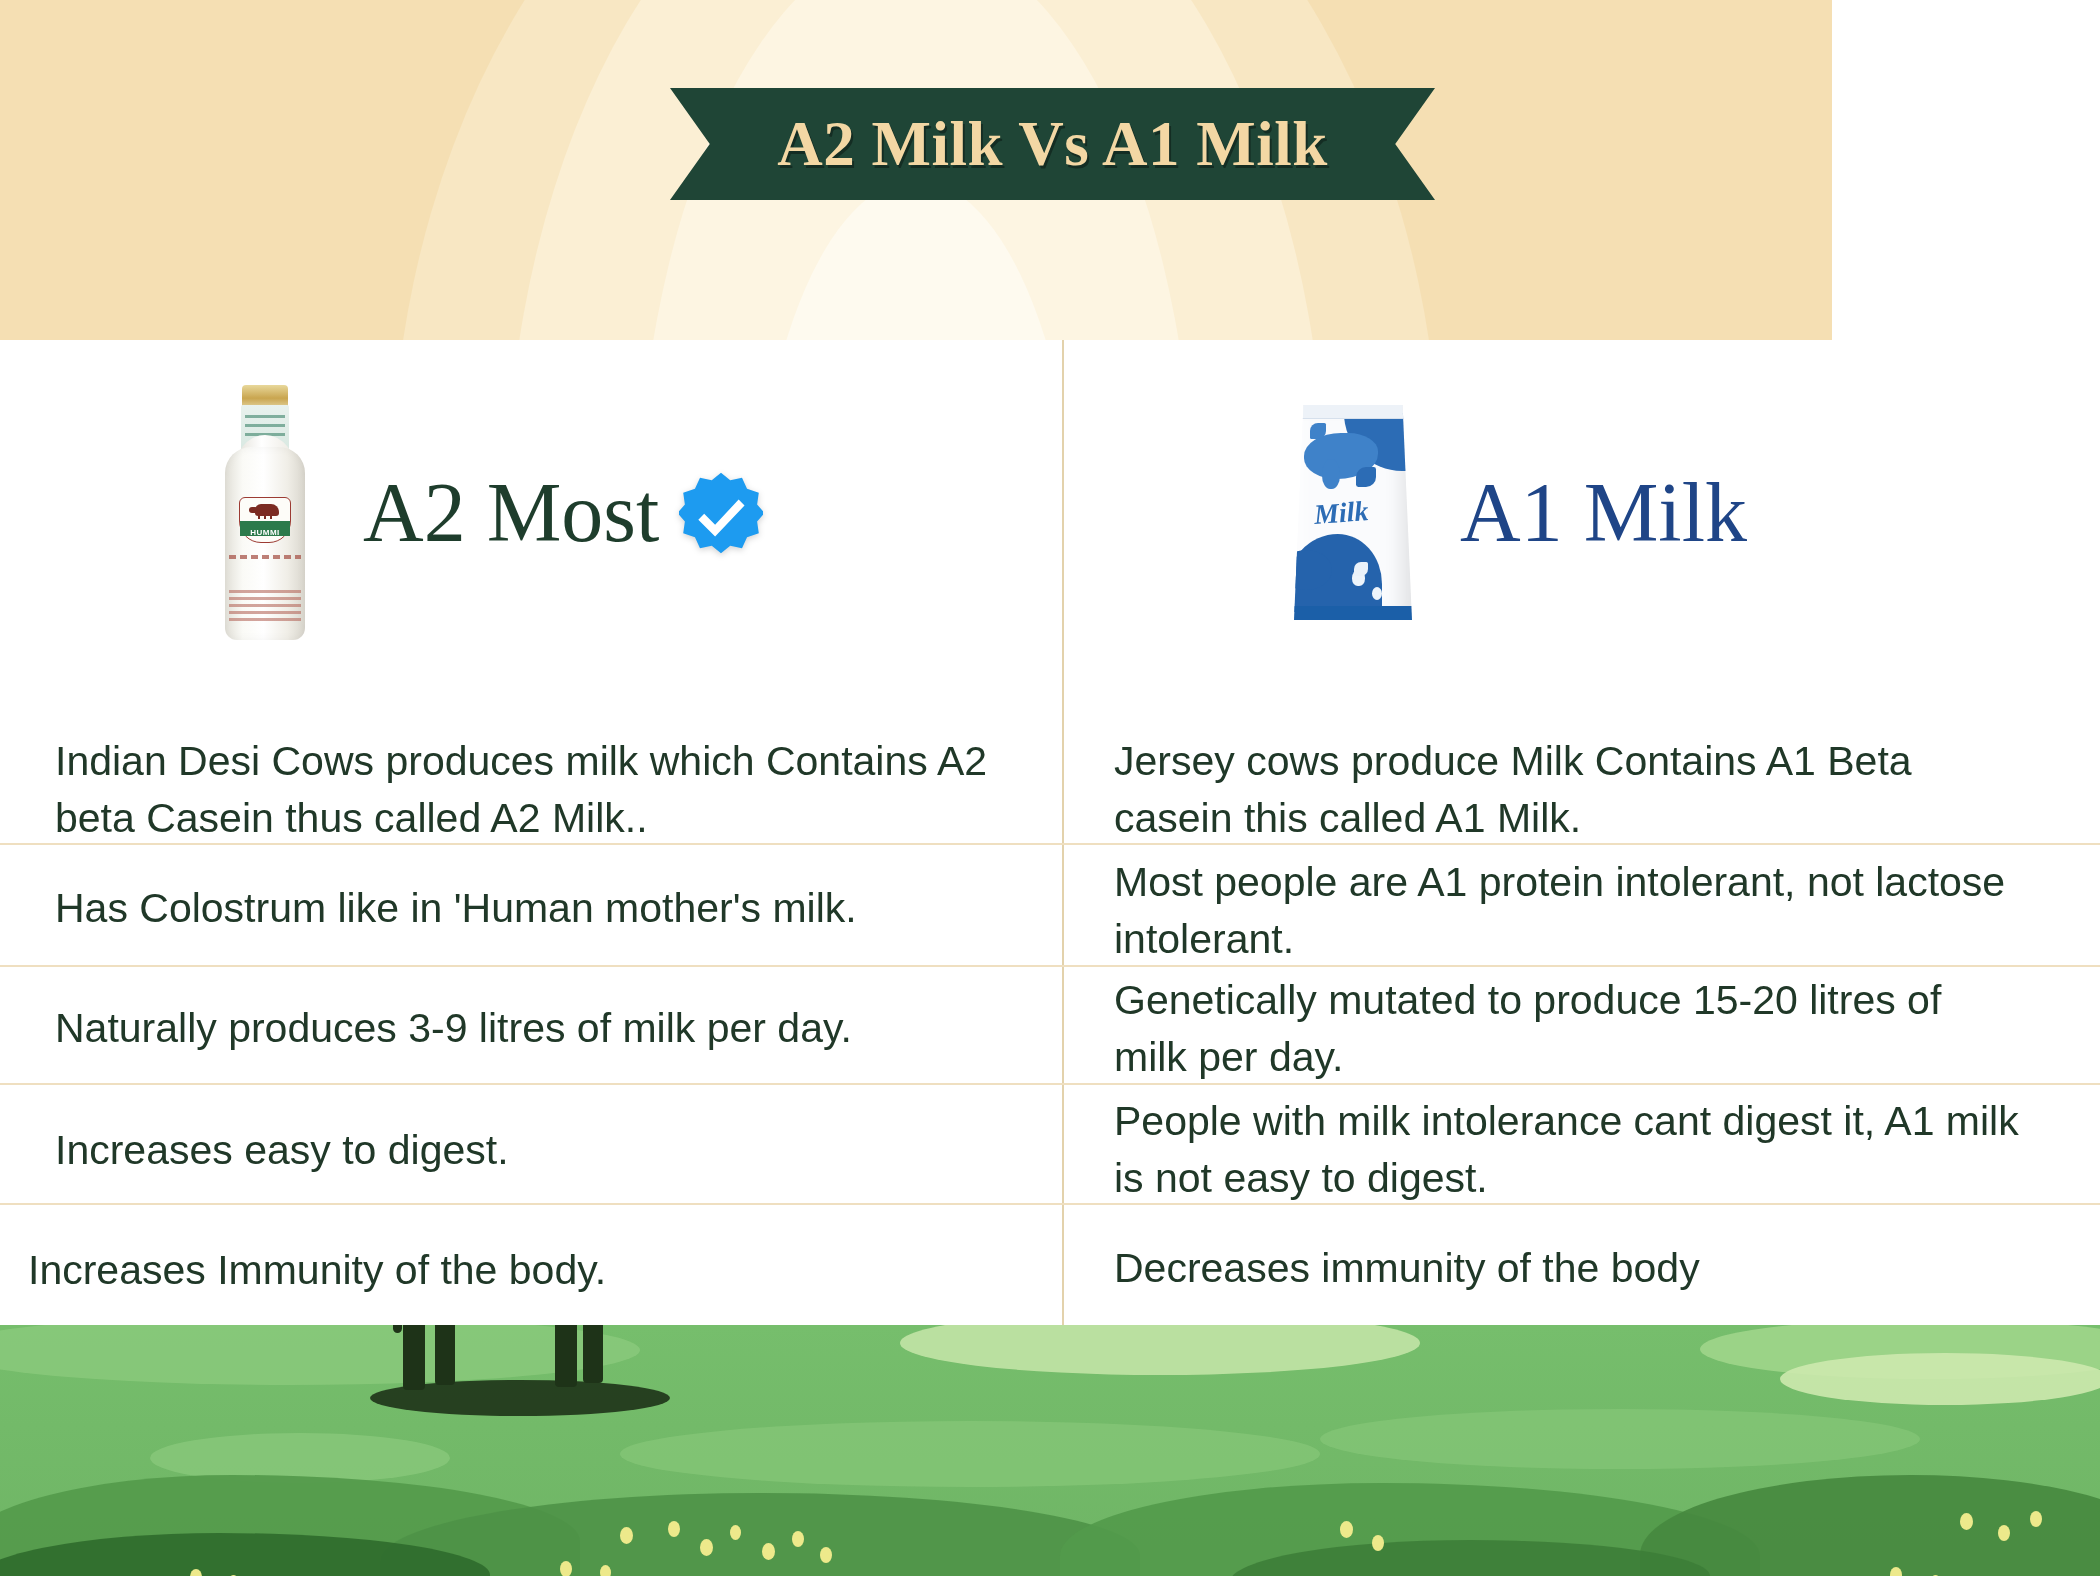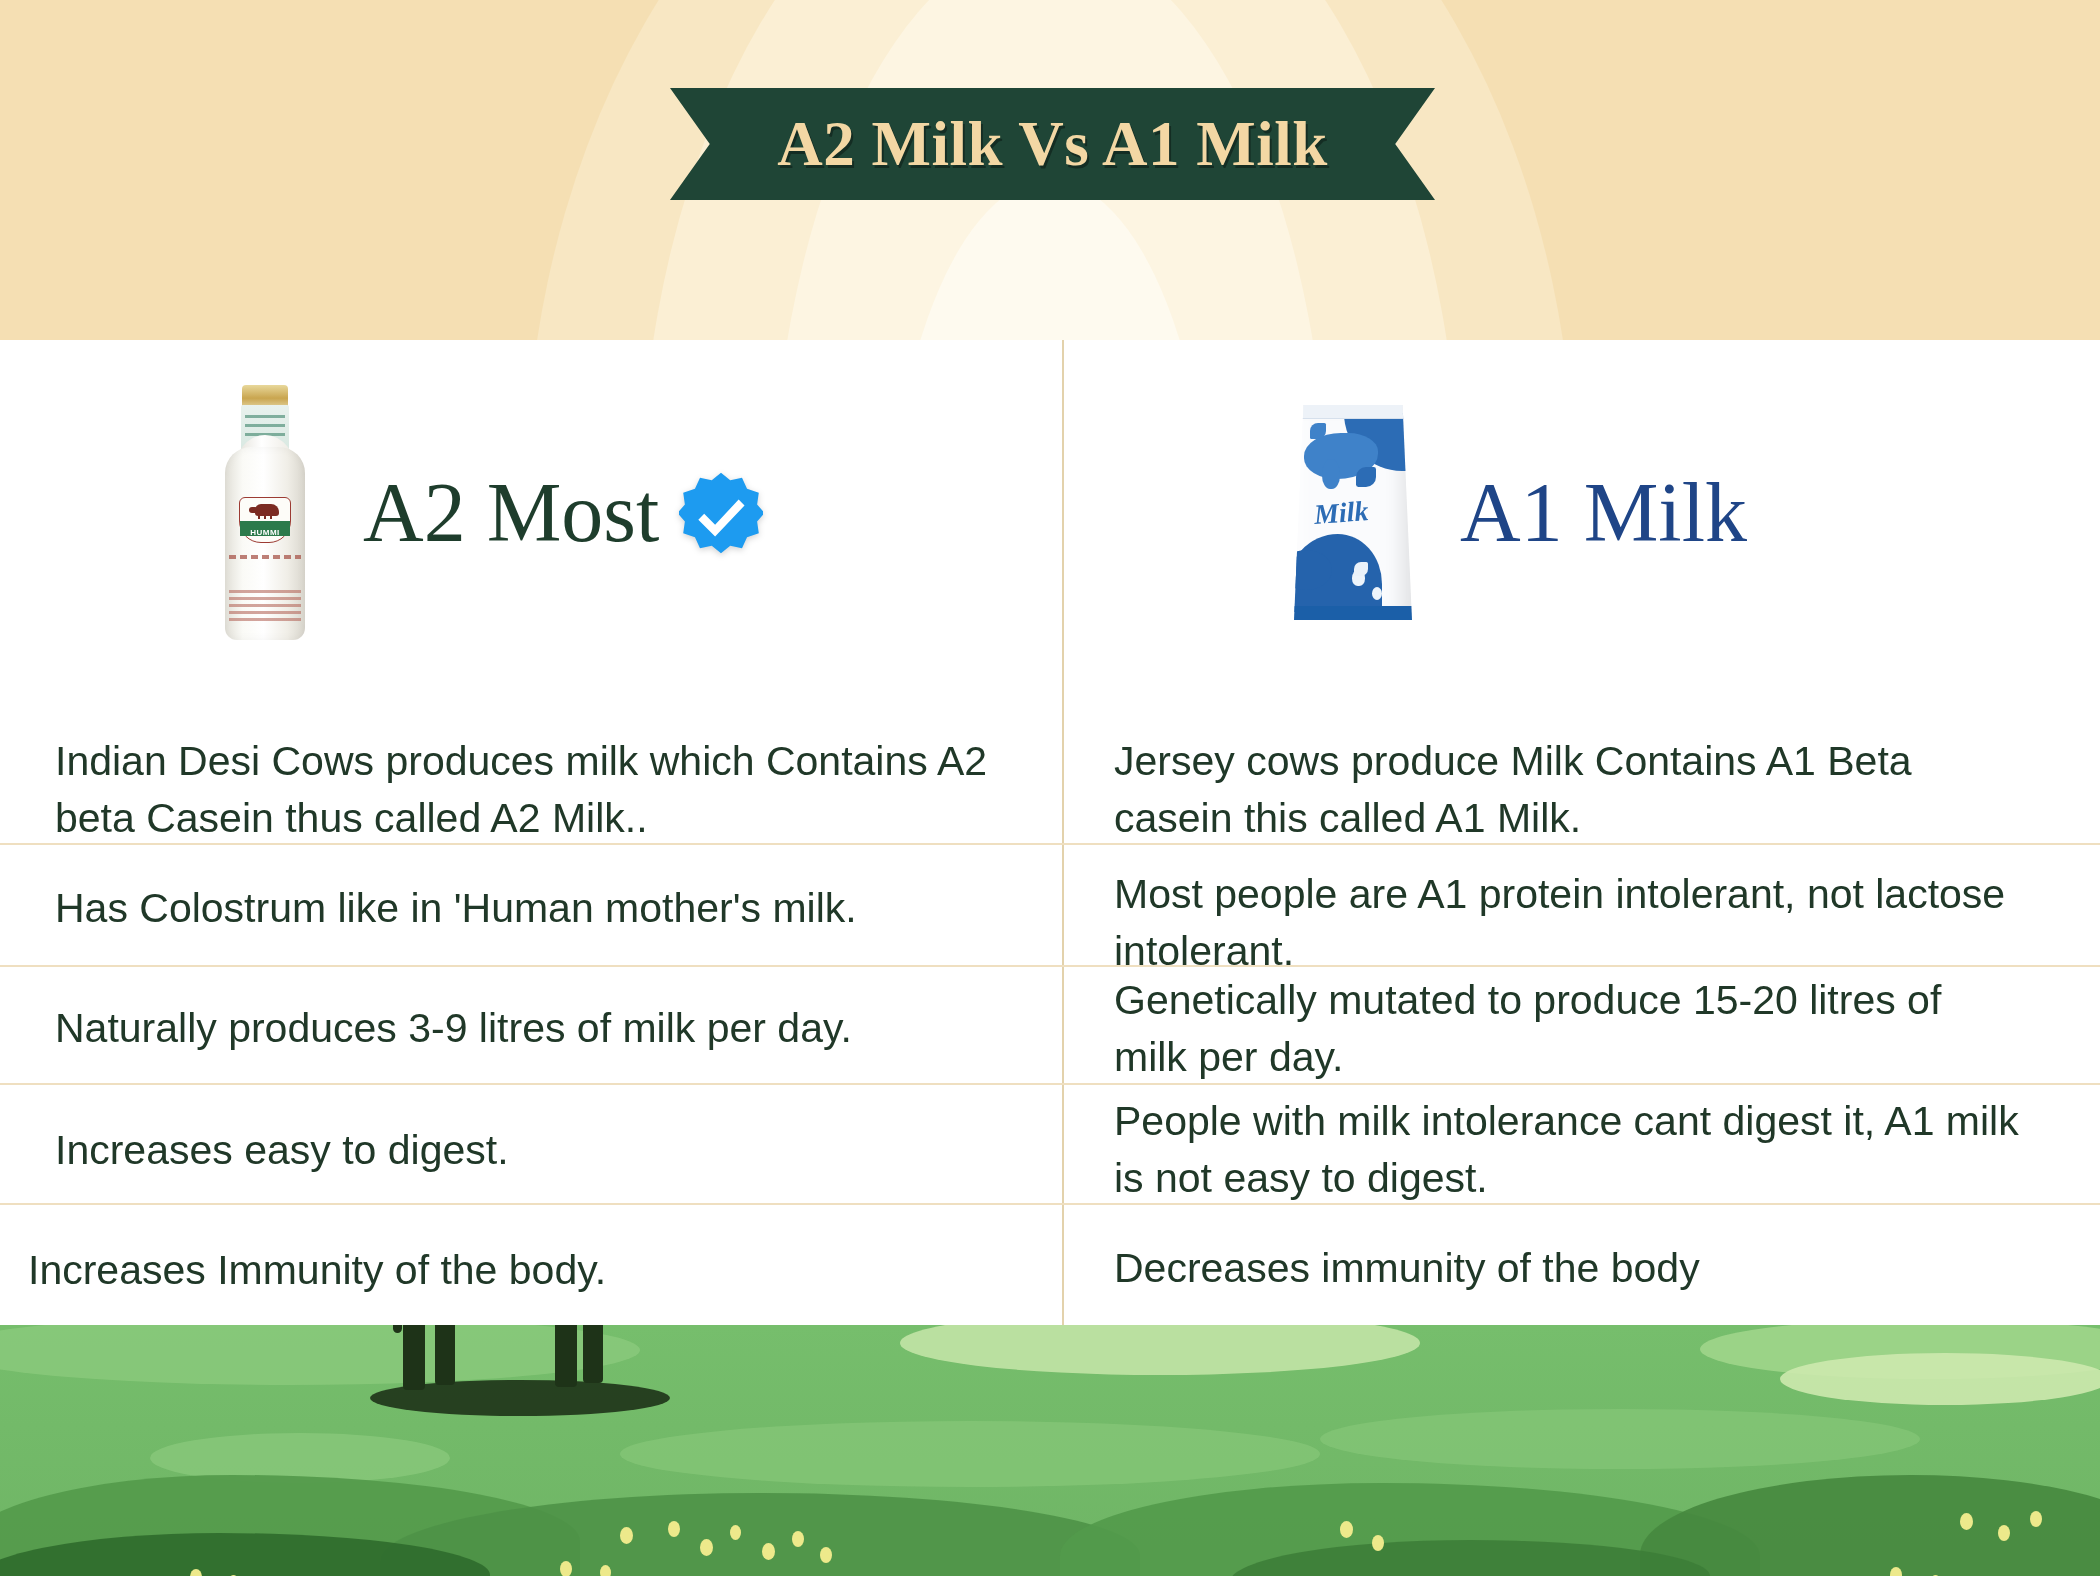--- a/index.html
+++ b/index.html
@@ -5,21 +5,21 @@
   html,body{margin:0;padding:0;}
   body{
     width:2100px;height:1576px;overflow:hidden;
     font-family:"Liberation Sans", sans-serif;
     background:#ffffff;
   }
   .page{position:relative;width:2100px;height:1576px;overflow:hidden;background:#fff;}
 
   
   .header{
-    position:absolute;left:0;top:0;width:2100px;height:340px;
+    position:absolute;left:0;top:0;width:1832px;height:340px;
     background:#F5DFB3;overflow:hidden;
   }
   .glow{position:absolute;border-radius:50% 50% 45% 45%/60% 60% 40% 40%;}
   .glow1{left:50%;top:-250px;width:1050px;height:1250px;transform:translateX(-50%);
     background:#F8E7C3;}
   .glow2{left:50%;top:-180px;width:820px;height:1160px;transform:translateX(-50%);
     background:#FBEFD4;}
   .glow3{left:50%;top:-60px;width:560px;height:1020px;transform:translateX(-50%);
     background:#FDF5E2;}
   .glow4{left:50%;top:180px;width:330px;height:700px;transform:translateX(-50%);
@@ -220,21 +220,21 @@
 
     <div class="hdiv" style="top:158px"></div>
     <div class="hdiv" style="top:280px"></div>
     <div class="hdiv" style="top:398px"></div>
     <div class="hdiv" style="top:518px"></div>
 
     <div class="cell cell-l" style="top:48px">Indian Desi Cows produces milk which Contains A2 beta Casein thus called A2 Milk..</div>
     <div class="cell cell-r" style="top:48px">Jersey cows produce Milk Contains A1 Beta casein this called A1 Milk.</div>
 
     <div class="cell cell-l" style="top:195px">Has Colostrum like in 'Human mother's milk.</div>
-    <div class="cell cell-r" style="top:181px">Most people are A1 protein intolerant, not lactose intolerant.</div>
+    <div class="cell cell-r" style="top:169px">Most people are A1 protein intolerant, not lactose intolerant.</div>
 
     <div class="cell cell-l" style="top:315px">Naturally produces 3-9 litres of milk per day.</div>
     <div class="cell cell-r" style="top:287px">Genetically mutated to produce 15-20 litres of milk per day.</div>
 
     <div class="cell cell-l" style="top:437px">Increases easy to digest.</div>
     <div class="cell cell-r" style="top:408px">People with milk intolerance cant digest it, A1 milk is not easy to digest.</div>
 
     <div class="cell cell-l indent-less" style="top:557px">Increases Immunity of the body.</div>
     <div class="cell cell-r" style="top:555px">Decreases immunity of the body</div>
   </div>

